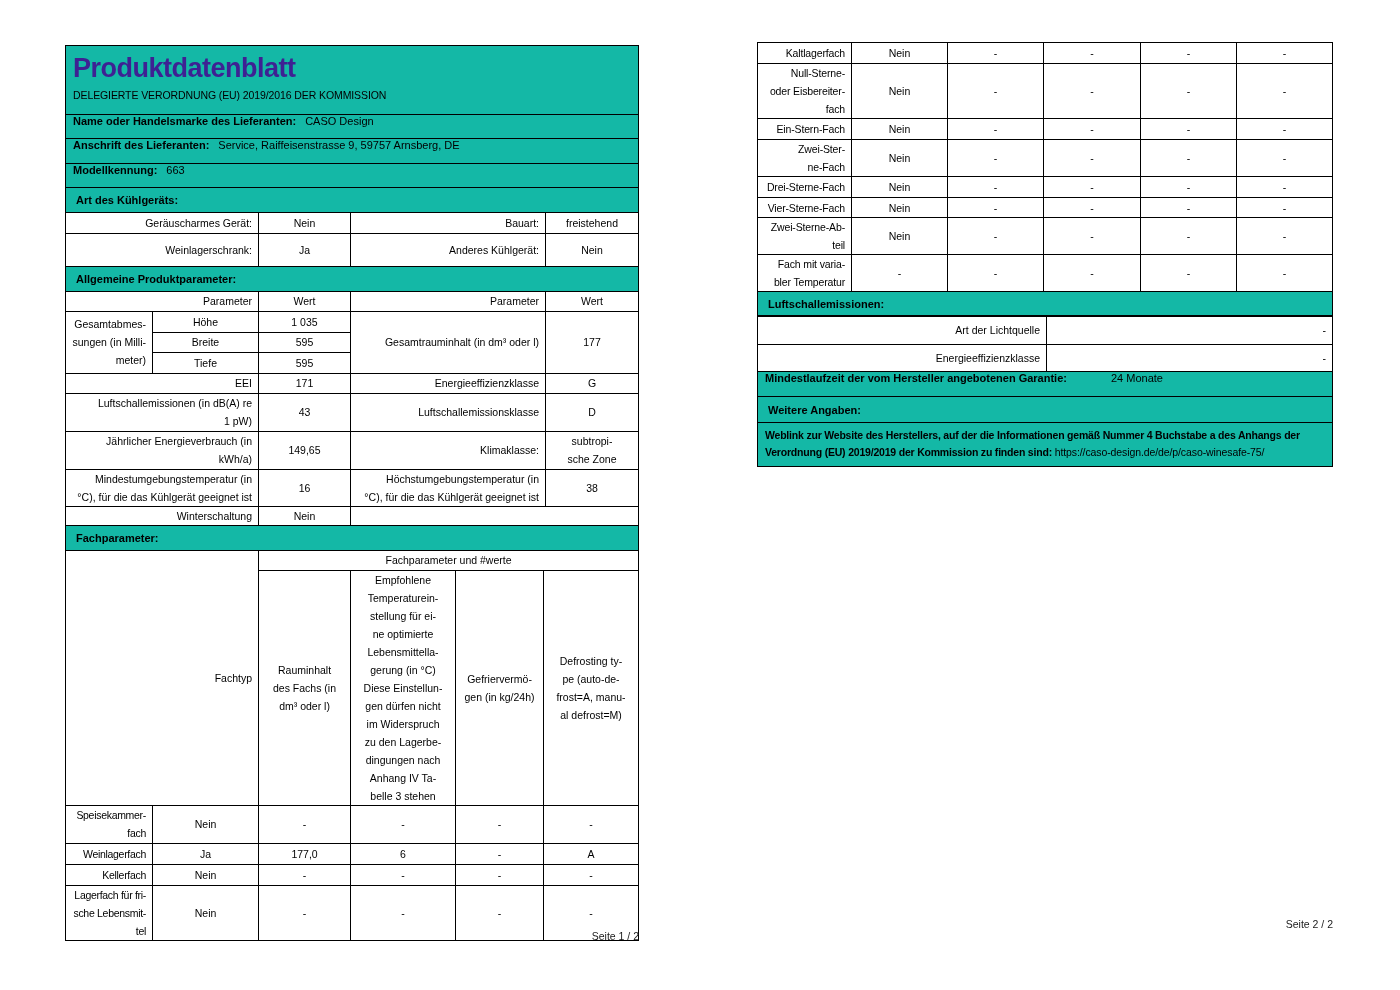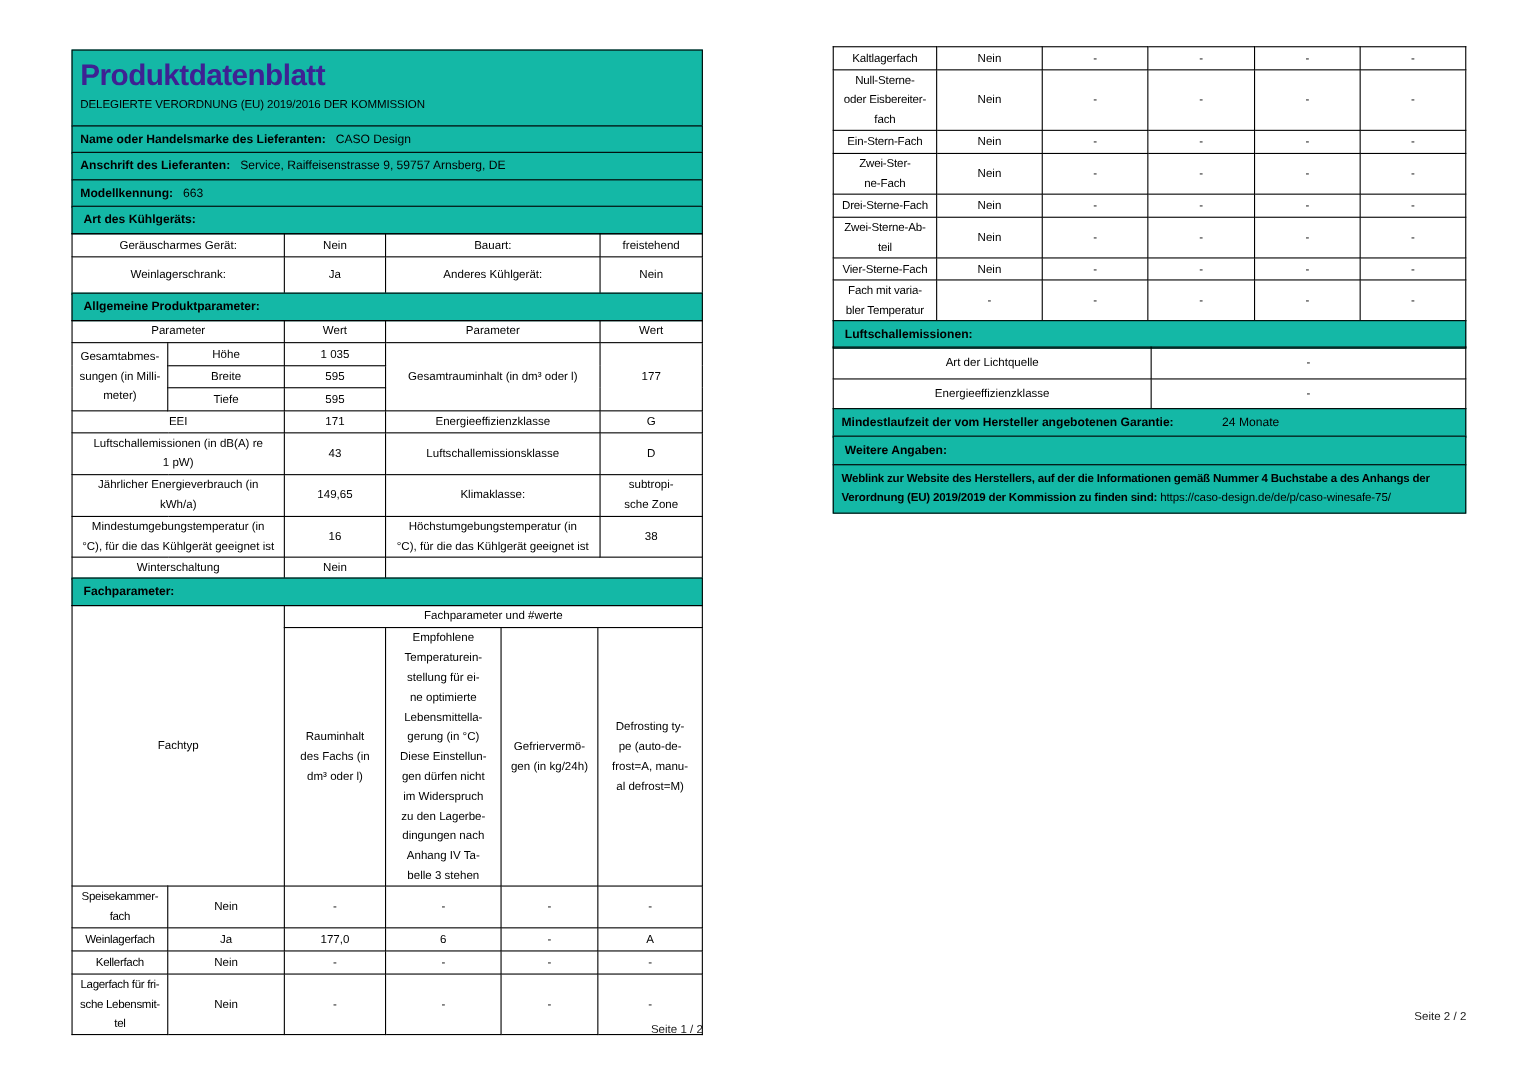--- a/index.html
+++ b/index.html
@@ -13,30 +13,30 @@
   #p1 { left:65px; top:45px; width:574px; }
   #p2 { left:757px; top:42px; width:576px; }
 
   .blk { border:1.5px solid #000; margin-top:-1.5px; background:#14b8a6; }
   .first { margin-top:0 !important; }
 
   .title-block { height:70px; padding:6px 7px 0 7px; }
   .doc-title { font-size:27px; font-weight:bold; color:#3e2193; line-height:32px; letter-spacing:-0.5px; }
   .doc-subtitle { font-size:10.5px; margin-top:5px; letter-spacing:-0.1px; }
 
-  .irow { height:26px; display:flex; align-items:center; gap:9px; padding:0 7px; }
+  .irow { height:26px; display:flex; align-items:flex-start; gap:9px; padding:0 7px; }
   .secrow { height:26px; display:flex; align-items:center; padding:0 10px; font-weight:bold; }
   .b { font-weight:bold; }
 
   table.t { border-collapse:collapse; width:100%; table-layout:fixed; margin-top:-1.5px; }
   table.t td {
     border:1.5px solid #000; padding:0 6px; vertical-align:middle;
     white-space:pre-line; line-height:18px; font-size:10.5px; overflow:hidden;
   }
-  td.l { text-align:center; }
+  td.l { text-align:right; }
   td.c { text-align:center; padding:0 2px; }
   td.hdr { line-height:17.5px; }
   td.hdr13 { line-height:17.15px; padding:0 3px; }
   td.flabel { font-size:10px; letter-spacing:-0.3px; padding:0 2px 0 4px; }
   td.p2label { letter-spacing:-0.15px; padding:0 2px 0 5px; }
 
   .wrow { padding:4px 7px; line-height:17.5px; font-size:10.5px; letter-spacing:-0.2px; min-height:45px; }
   .wrow .url { letter-spacing:-0.1px; }
   .h27 { height:27px;gap:44px; }
 
@@ -290,37 +290,37 @@
         <td class="c">-</td>
       </tr>
       <tr style="height:21px">
         <td class="l p2label">Drei-Sterne-Fach</td>
         <td class="c">Nein</td>
         <td class="c">-</td>
         <td class="c">-</td>
         <td class="c">-</td>
         <td class="c">-</td>
       </tr>
+      <tr style="height:20px">
+        <td class="l p2label">Vier-Sterne-Fach</td>
+        <td class="c">Nein</td>
+        <td class="c">-</td>
+        <td class="c">-</td>
+        <td class="c">-</td>
+        <td class="c">-</td>
+      </tr>
       <tr style="height:37px">
         <td class="l p2label">Zwei-Sterne-Ab-
 teil</td>
         <td class="c">Nein</td>
         <td class="c">-</td>
         <td class="c">-</td>
         <td class="c">-</td>
         <td class="c">-</td>
       </tr>
-      <tr style="height:20px">
-        <td class="l p2label">Vier-Sterne-Fach</td>
-        <td class="c">Nein</td>
-        <td class="c">-</td>
-        <td class="c">-</td>
-        <td class="c">-</td>
-        <td class="c">-</td>
-      </tr>
       <tr style="height:37px">
         <td class="l p2label">Fach mit varia-
 bler Temperatur</td>
         <td class="c">-</td>
         <td class="c">-</td>
         <td class="c">-</td>
         <td class="c">-</td>
         <td class="c">-</td>
       </tr>
     </tbody>

